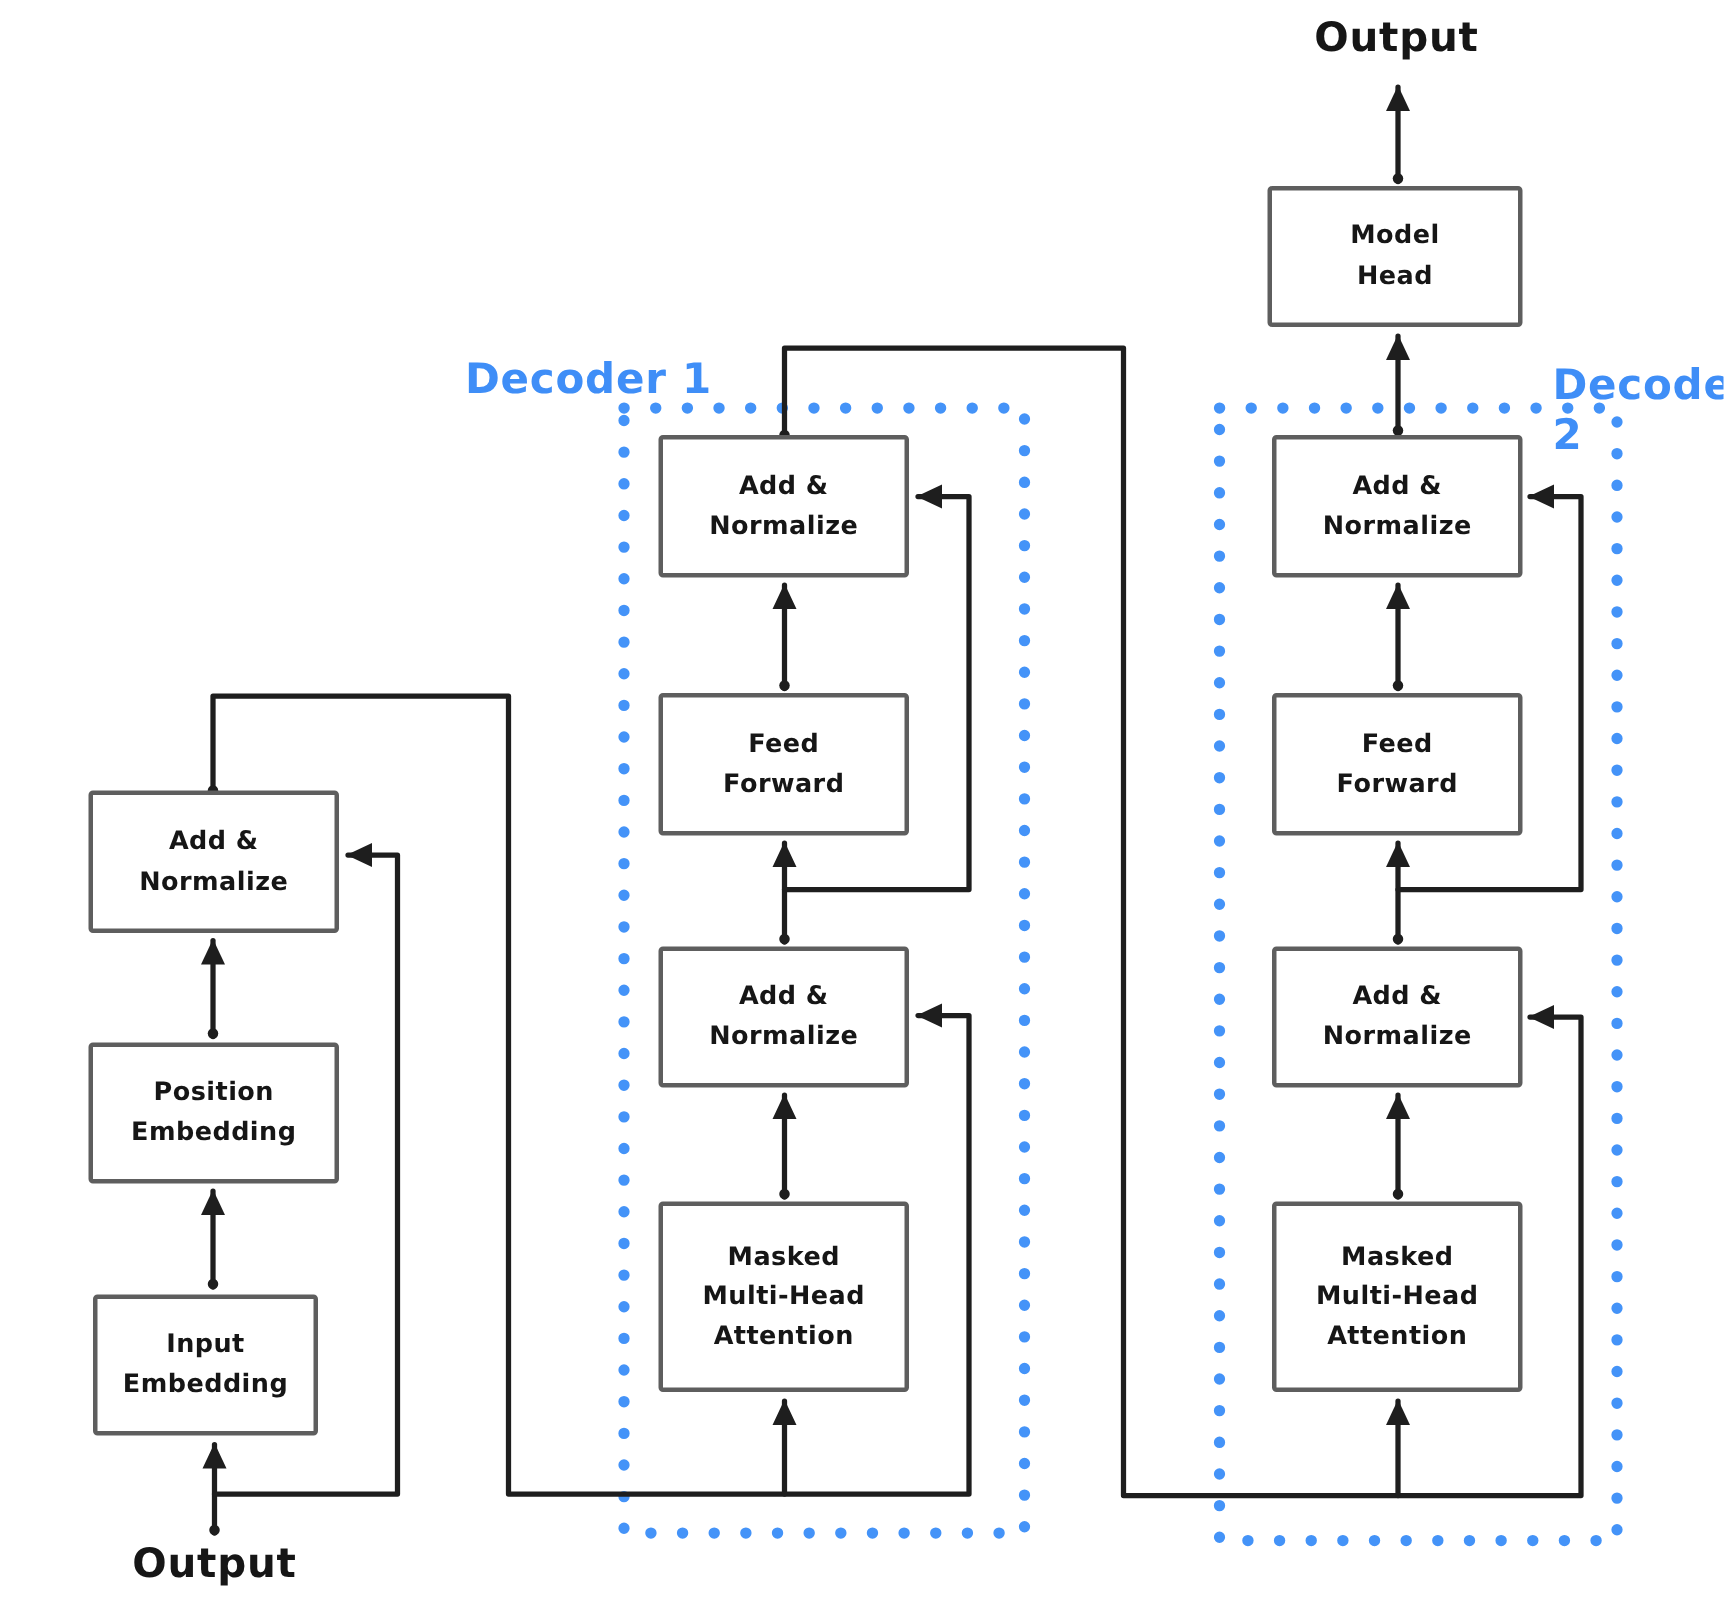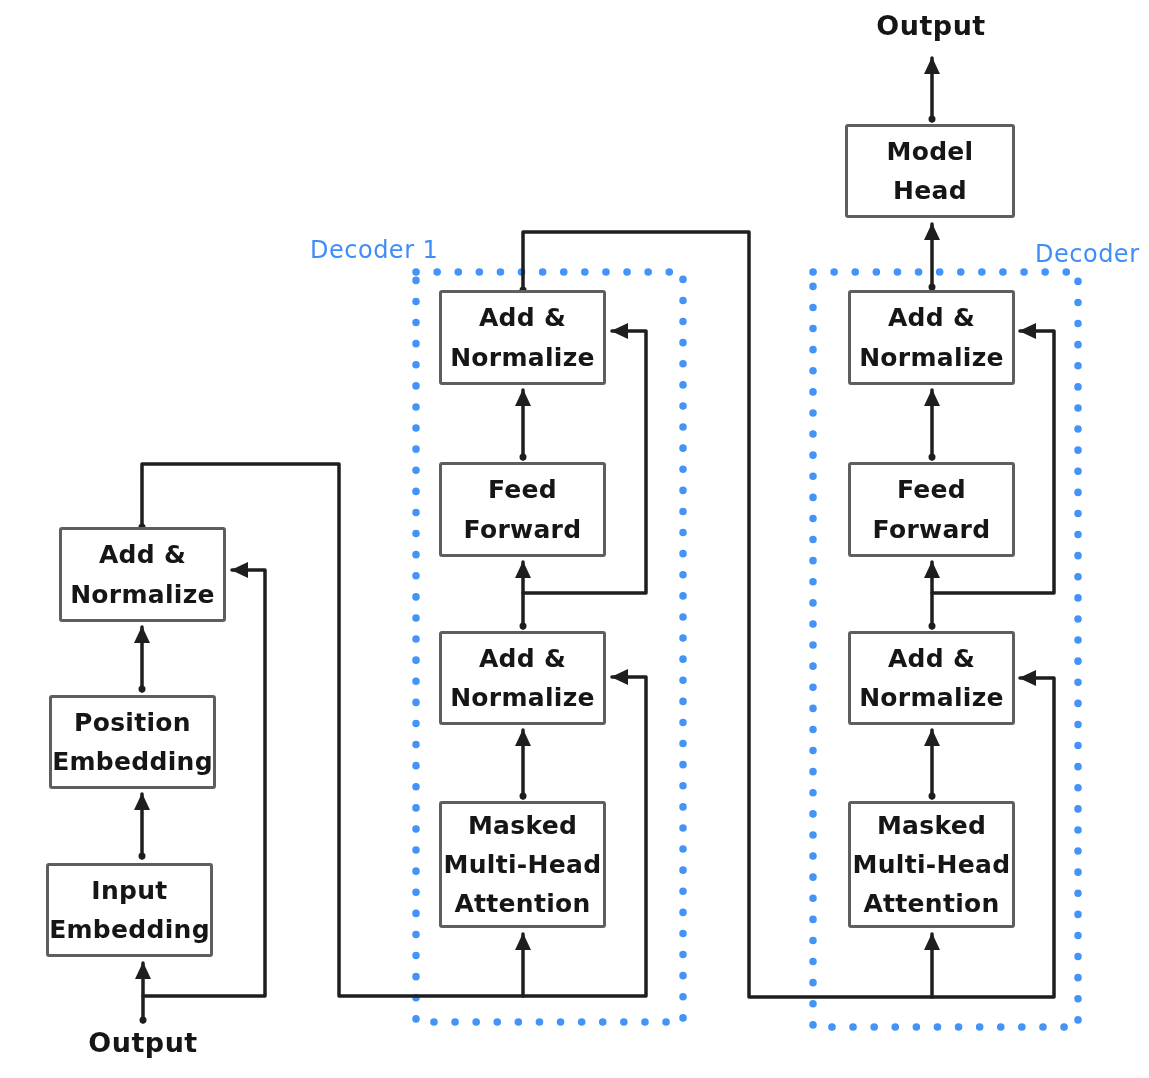--- a/index.html
+++ b/index.html
@@ -6,26 +6,26 @@
   .canvas {
     position:relative; width:1149px; height:1078px; background:#ffffff;
     font-family:"DejaVu Sans", sans-serif; overflow:hidden;margin-left:46px;
   }
   .wires { position:absolute; left:0; top:0; z-index:0; }
   .box {
     position:absolute; z-index:2; box-sizing:border-box;
     border:3px solid #5e5e5e; border-radius:3px; background:#ffffff;
     display:flex; align-items:center; justify-content:center;
     text-align:center; white-space:pre-line;
-    font-size:25px; font-weight:600; color:#161616; line-height:1.58;
+    font-size:17px; font-weight:600; color:#161616; line-height:1.58;
     letter-spacing:0.3px;
   }
   .box.tall { line-height:1.56; }
   .tag {
-    position:absolute; z-index:2; font-size:24px; font-weight:400;
+    position:absolute; z-index:2; font-size:28px; font-weight:700;
     color:#3f8ef7; letter-spacing:0.5px;
   }
   .txt {
     position:absolute; z-index:2; font-size:27px; font-weight:600;
     color:#161616; text-align:center; letter-spacing:0.5px;
   }
 </style>
 </head>
 <body>
 
@@ -89,23 +89,23 @@
   <div class="txt" style="left:810px; top:10px; width:150px;">Output</div>
   <div class="txt" style="left:27px; top:1027px; width:140px;">Output</div>
   <div class="tag" style="left:264px; top:236px;">Decoder 1</div>
   <div class="tag" style="left:989px; top:240px;">Decoder 2</div>
 
   <div class="box" style="left:799px; top:124px; width:170px; height:94px;">Model
 Head</div>
 
   <div class="box" style="left:13px; top:527px; width:167px; height:95px;">Add &amp;
 Normalize</div>
-  <div class="box" style="left:3px; top:695px; width:167px; height:94px;">Position
+  <div class="box" style="left:13px; top:695px; width:167px; height:94px;">Position
 Embedding</div>
-  <div class="box" style="left:0; top:863px; width:167px; height:94px;">Input
+  <div class="box" style="left:16px; top:863px; width:150px; height:94px;">Input
 Embedding</div>
 
   <div class="box" style="left:393px; top:290px; width:167px; height:95px;">Add &amp;
 Normalize</div>
   <div class="box" style="left:393px; top:462px; width:167px; height:95px;">Feed
 Forward</div>
   <div class="box" style="left:393px; top:631px; width:167px; height:94px;">Add &amp;
 Normalize</div>
   <div class="box tall" style="left:393px; top:801px; width:167px; height:127px;">Masked
 Multi-Head

